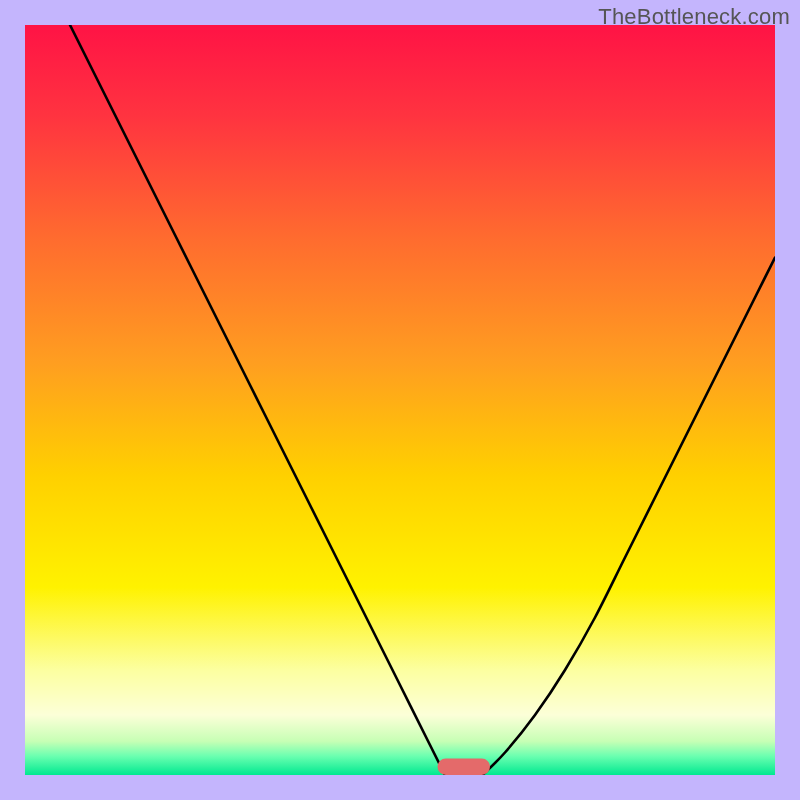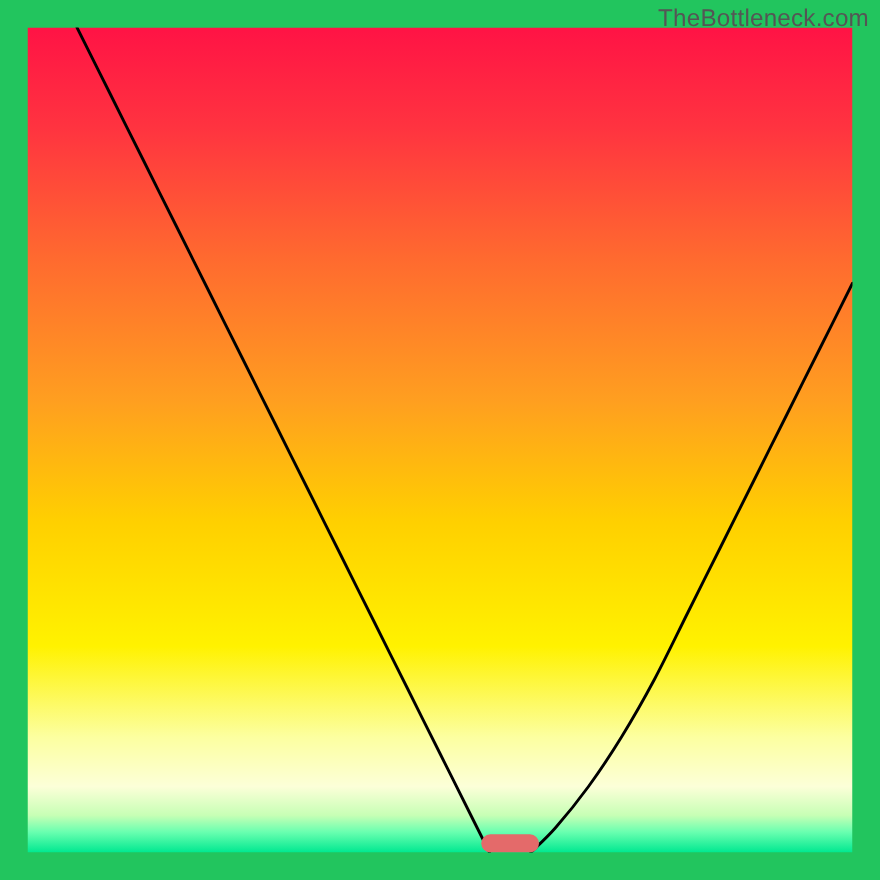--- a/index.html
+++ b/index.html
@@ -8,21 +8,21 @@
     width: 800px;
     height: 800px;
     background: #000;
     overflow: hidden;
     font-family: Arial, Helvetica, sans-serif;
   }
   .frame {
     position: relative;
     width: 800px;
     height: 800px;
-    background: #22c55e;
+    background: #c4b5fd;
   }
   .attribution {
     position: absolute;
     top: 4px;
     right: 10px;
     color: #555555;
     font-size: 22px;
     font-weight: 500;
     letter-spacing: 0.2px;
     z-index: 10;

